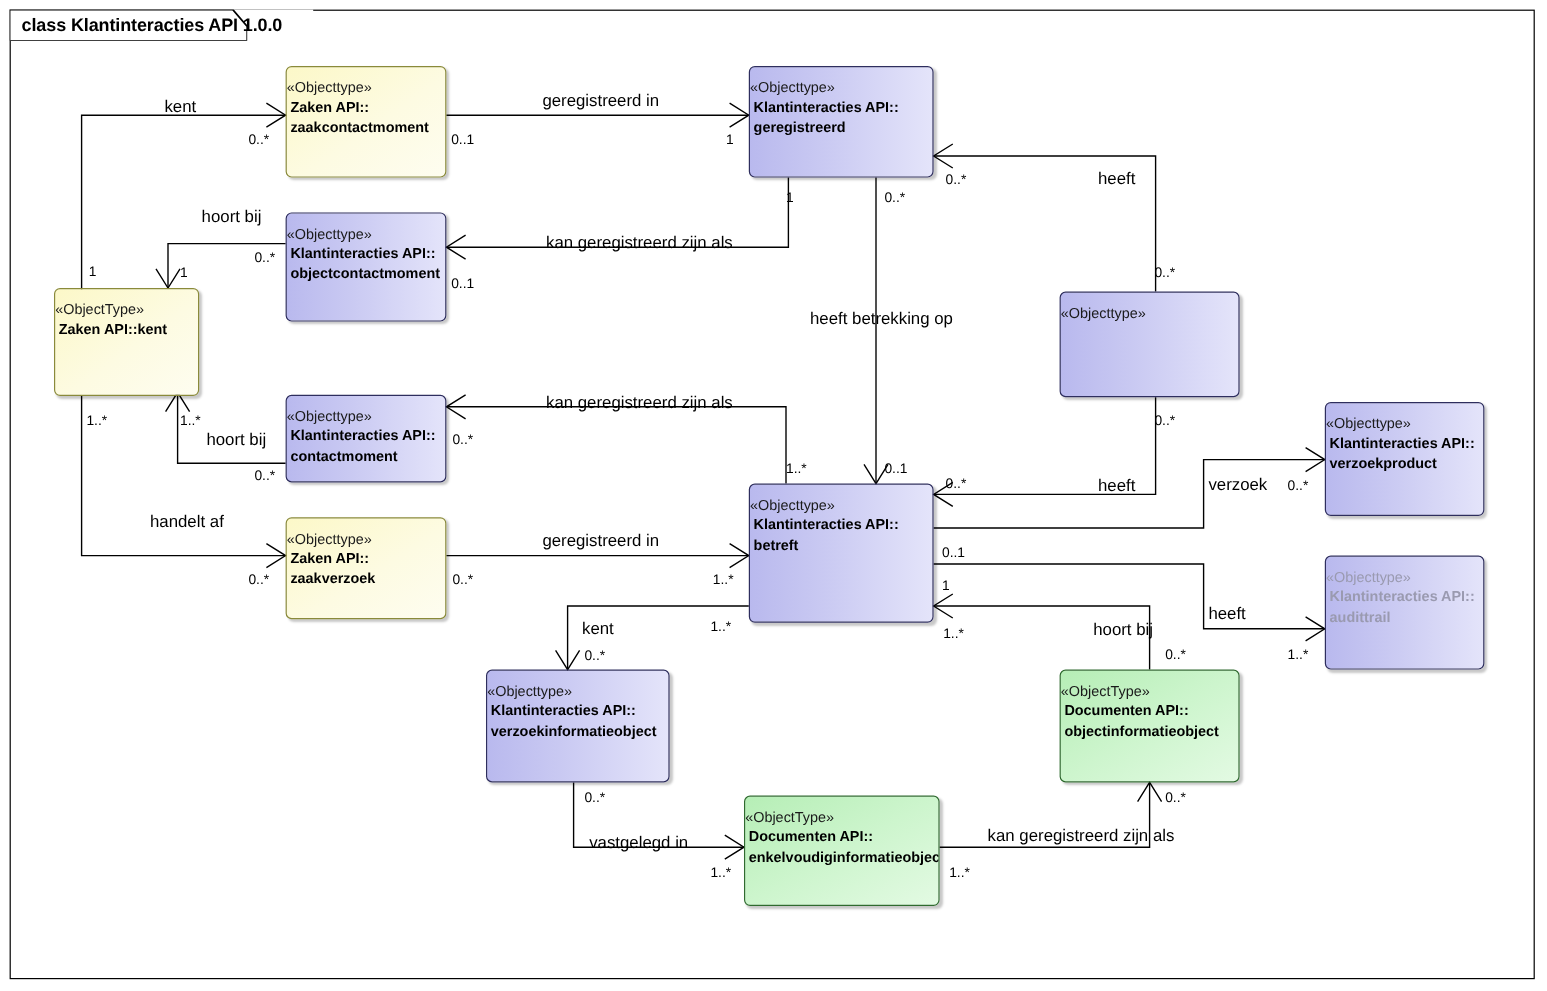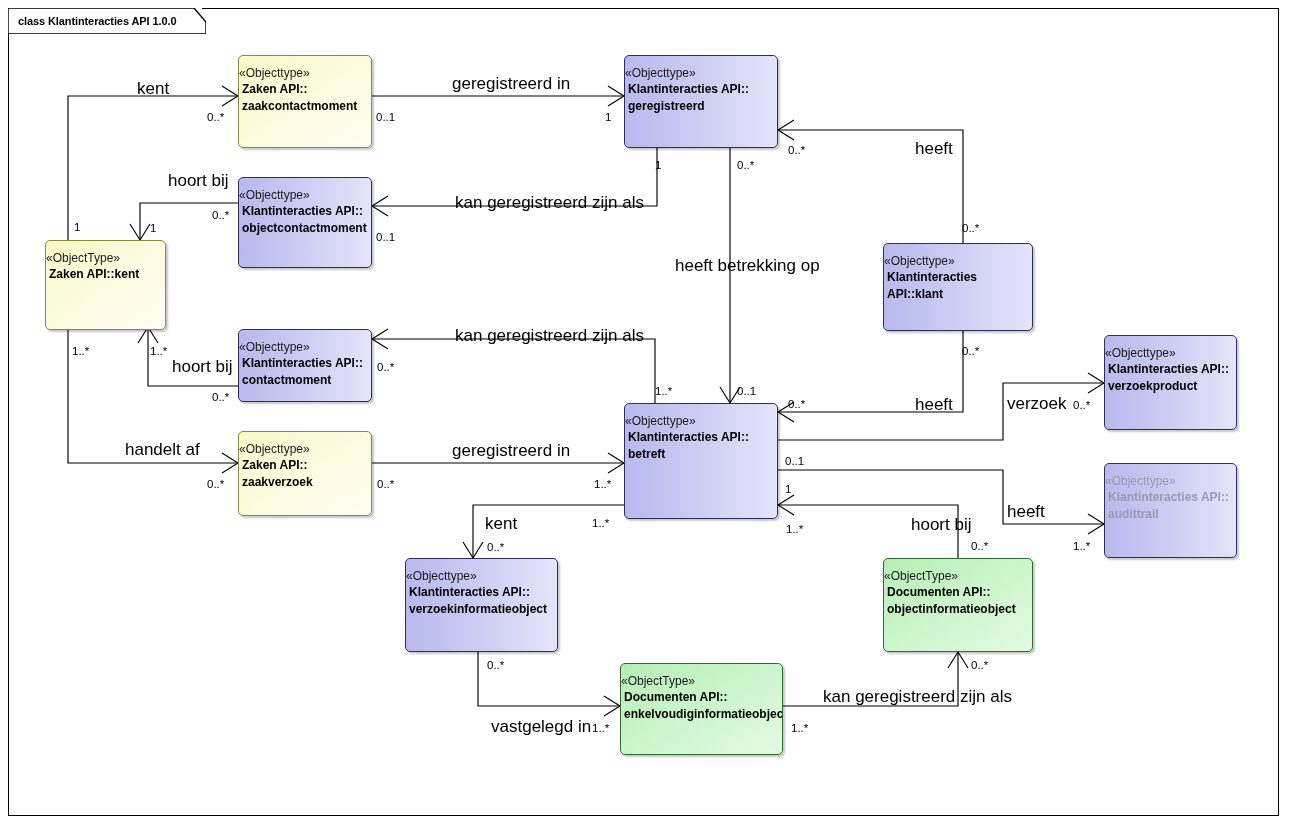--- a/index.html
+++ b/index.html
@@ -39,21 +39,21 @@
     z-index: 6;
   }
   #frame-tab .tab-shape {
     position: absolute;
     left: 0; top: 0;
     width: 198px;
     height: 26px;
   }
   #frame-tab .tab-label {
     position: relative;
-    font-size: 11px;
+    font-size: 15px;
     font-weight: bold;
     color: #000000;
     white-space: nowrap;
     letter-spacing: -0.1px;
     z-index: 2;
   }
 
   
   .cls {
     position: absolute;
@@ -105,21 +105,21 @@
   }
   #wires line, #wires polyline, #wires path {
     stroke: #000000;
     stroke-width: 1.15px;
     fill: none;
   }
 
   
   .lbl {
     position: absolute;
-    font-size: 17px;
+    font-size: 14px;
     color: #000000;
     white-space: nowrap;
     z-index: 5;
     line-height: 13px;
   }
   .mult {
     position: absolute;
     font-size: 11.5px;
     color: #000000;
     white-space: nowrap;
@@ -247,21 +247,20 @@
     <div class="nm">objectcontactmoment</div>
   </div>
 
   <div class="cls yellow" style="left:45px; top:240px; width:121px; height:90px;">
     <div class="stereo">«ObjectType»</div>
     <div class="nm">Zaken API::kent</div>
   </div>
 
   <div class="cls purple" style="left:883px; top:243px; width:150px; height:88px;">
     <div class="stereo">«Objecttype»</div>
-    <div class="nm">Klantinteracties API::klant</div>
   </div>
 
   <div class="cls purple" style="left:238px; top:329px; width:134px; height:73px;">
     <div class="stereo">«Objecttype»</div>
     <div class="nm">Klantinteracties API::</div>
     <div class="nm">contactmoment</div>
   </div>
 
   <div class="cls purple" style="left:1104px; top:335px; width:133px; height:95px;">
     <div class="stereo">«Objecttype»</div>
@@ -308,26 +307,26 @@
   <div class="lbl" style="left:137px; top:82px;">kent</div>
   <div class="lbl" style="left:452px; top:77px;">geregistreerd in</div>
   <div class="lbl" style="left:168px; top:174px;">hoort bij</div>
   <div class="lbl" style="left:455px; top:196px;">kan geregistreerd zijn als</div>
   <div class="lbl" style="left:915px; top:142px;">heeft</div>
   <div class="lbl" style="left:675px; top:259px;">heeft betrekking op</div>
   <div class="lbl" style="left:455px; top:329px;">kan geregistreerd zijn als</div>
   <div class="lbl" style="left:172px; top:360px;">hoort bij</div>
   <div class="lbl" style="left:915px; top:398px;">heeft</div>
   <div class="lbl" style="left:1007px; top:397px;">verzoek</div>
-  <div class="lbl" style="left:125px; top:443px;">handelt af</div>
+  <div class="lbl" style="left:125px; top:428px;">handelt af</div>
   <div class="lbl" style="left:452px; top:444px;">geregistreerd in</div>
   <div class="lbl" style="left:485px; top:517px;">kent</div>
   <div class="lbl" style="left:911px; top:518px;">hoort bij</div>
   <div class="lbl" style="left:1007px; top:505px;">heeft</div>
-  <div class="lbl" style="left:491px; top:720px;">vastgelegd in</div>
+  <div class="lbl" style="left:491px; top:696px;">vastgelegd in</div>
   <div class="lbl" style="left:823px; top:690px;">kan geregistreerd zijn als</div>
 
   <div class="mult" style="left:207px;  top:111px;">0..*</div>
   <div class="mult" style="left:376px;  top:111px;">0..1</div>
   <div class="mult" style="left:605px;  top:111px;">1</div>
   <div class="mult" style="left:788px;  top:144px;">0..*</div>
   <div class="mult" style="left:655px;  top:159px;">1</div>
   <div class="mult" style="left:737px;  top:159px;">0..*</div>
   <div class="mult" style="left:212px;  top:209px;">0..*</div>
   <div class="mult" style="left:376px;  top:231px;">0..1</div>

